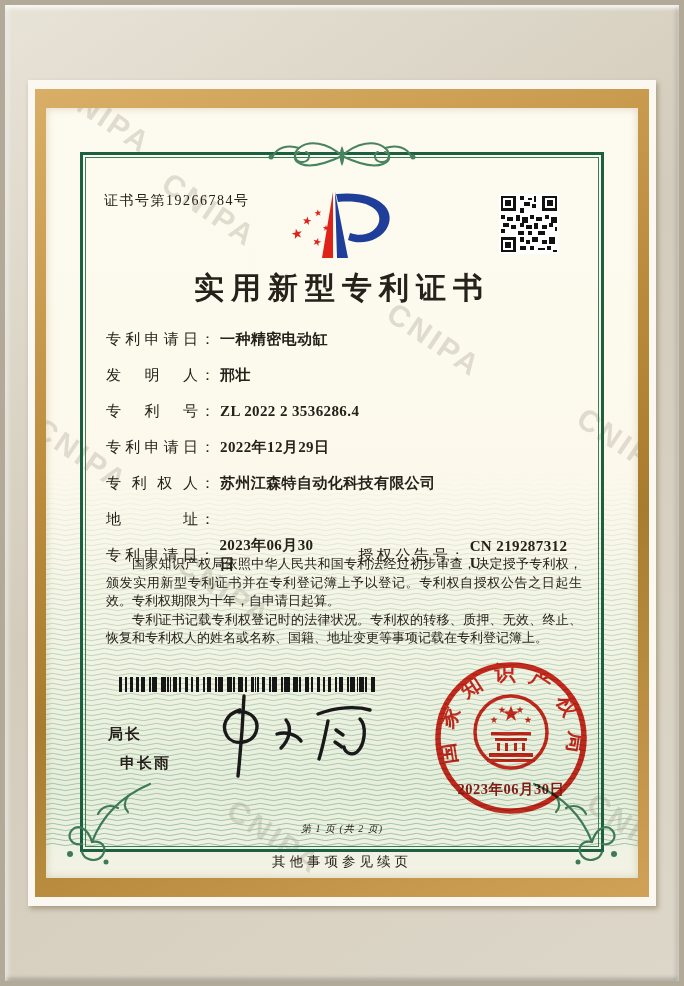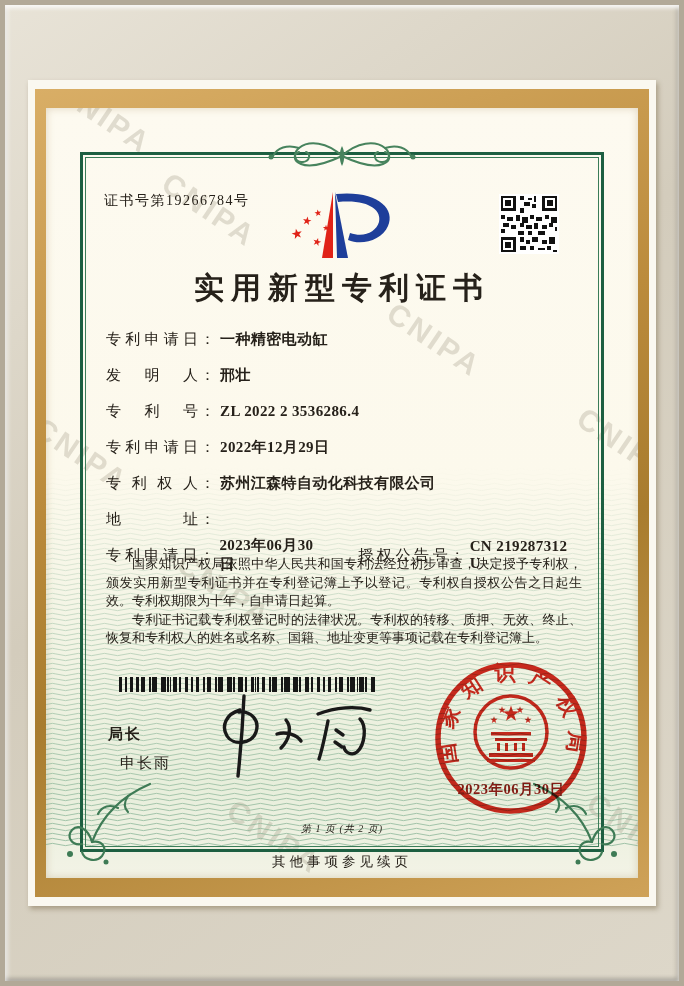--- a/index.html
+++ b/index.html
@@ -47,21 +47,21 @@
     line-height:18.5px;text-align:justify;}
   .body-text p{margin:0;text-indent:2em;}
   .barcode{position:absolute;left:33px;top:519px;width:257px;height:15px;
     background-image:
       repeating-linear-gradient(90deg,#161616 0 2px,rgba(0,0,0,0) 2px 6px),
       repeating-linear-gradient(90deg,#161616 0 3px,rgba(0,0,0,0) 3px 11px),
       repeating-linear-gradient(90deg,#161616 0 1px,rgba(0,0,0,0) 1px 17px);}
   .signer-title{position:absolute;left:22px;top:567px;font-family:"Liberation Sans","DejaVu Sans",sans-serif;
     font-weight:700;font-size:15px;letter-spacing:2px;}
   .signer-name{position:absolute;left:34px;top:596px;font-family:"Liberation Sans","DejaVu Sans",sans-serif;
-    font-weight:400;font-size:15px;letter-spacing:2px;}
+    font-weight:700;font-size:15px;letter-spacing:2px;}
   .signature{position:absolute;left:120px;top:532px;width:180px;height:95px;}
   .seal{position:absolute;left:345px;top:500px;width:160px;height:160px;mix-blend-mode:multiply;opacity:.95;}
   .page-info{position:absolute;left:0;right:0;bottom:10px;text-align:center;font-size:10px;letter-spacing:1px;font-style:italic;}
   .footer-note{position:absolute;left:0;right:0;bottom:7px;text-align:center;font-size:13.5px;letter-spacing:4px;}
 </style>
 </head>
 <body>
 
 <svg width="0" height="0" style="position:absolute">
   <defs>

